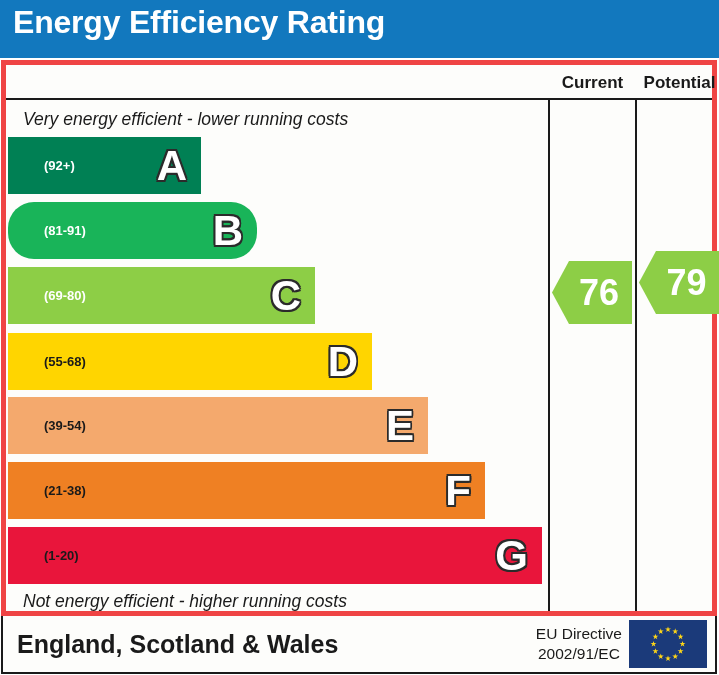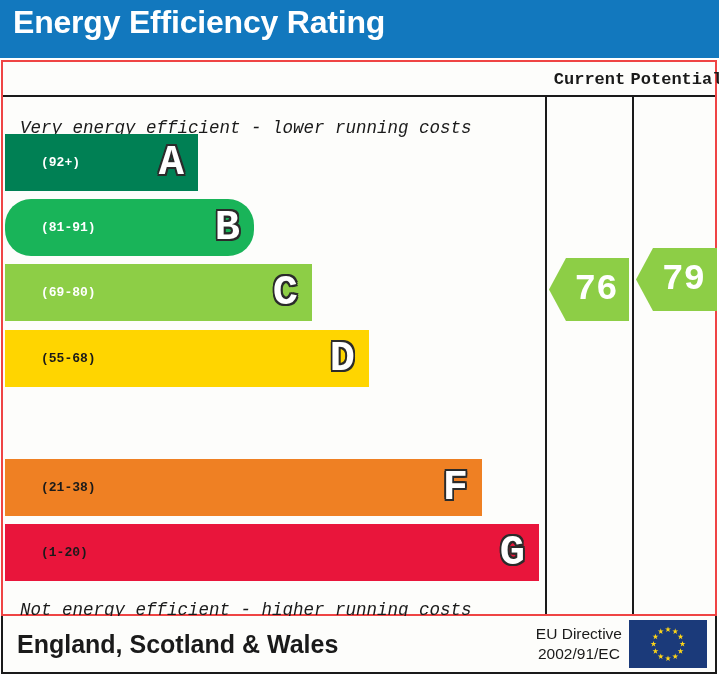--- a/index.html
+++ b/index.html
@@ -23,23 +23,22 @@
     font-size:32px;font-weight:bold;color:#ffffff;
     letter-spacing:-0.2px;
     white-space:nowrap;
   }
 
   
   .epc-table{
     position:absolute;left:1px;top:60px;
     width:716px;height:556px;
     box-sizing:border-box;
-    border:2px solid #ef4444;
+    border:5px solid #ef4444;
     background:#fdfdfb;
-    font-family:Liberation Mono, monospace;
   }
 
   
   .col-rule{
     position:absolute;top:0;width:2px;height:100%;
     background:#1a1a1a;
   }
   .col-rule.c1{left:542px;}
   .col-rule.c2{left:629px;}
 
@@ -56,21 +55,21 @@
     font-size:17px;font-weight:bold;color:#1a1a1a;
   }
   .hdr-cell.current{left:544px;width:85px;}
   .hdr-cell.potential{left:631px;width:85px;}
 
   
   .caption{
     position:absolute;left:0;width:540px;
     font-size:17.5px;font-style:italic;color:#1a1a1a;
     display:flex;align-items:center;
-    padding-left:17px;box-sizing:border-box;margin-top:12px;
+    padding-left:17px;box-sizing:border-box;
   }
   .caption.top{top:37px;height:34px;}
   .caption.bottom{top:518px;height:36px;}
 
   
   .bands{
     position:absolute;left:0;top:72px;width:540px;height:448px;
   }
   .band{
     position:absolute;left:2px;height:57px;
@@ -171,20 +170,24 @@
       <div class="band" style="top:130px;width:307px;background:#8dce46;">
         <span class="band-range light">(69-80)</span>
         <span class="band-letter">C</span>
       </div>
 
       <div class="band" style="top:196px;width:364px;background:#ffd500;">
         <span class="band-range dark">(55-68)</span>
         <span class="band-letter">D</span>
       </div>
 
+      <div class="band" style="top:260px;width:420px;background:#f4a96d;">
+        <span class="band-range dark">(39-54)</span>
+        <span class="band-letter">E</span>
+      </div>
 
       <div class="band" style="top:325px;width:477px;background:#ef8023;">
         <span class="band-range dark">(21-38)</span>
         <span class="band-letter">F</span>
       </div>
 
       <div class="band" style="top:390px;width:534px;background:#e9153b;">
         <span class="band-range dark">(1-20)</span>
         <span class="band-letter">G</span>
       </div>

